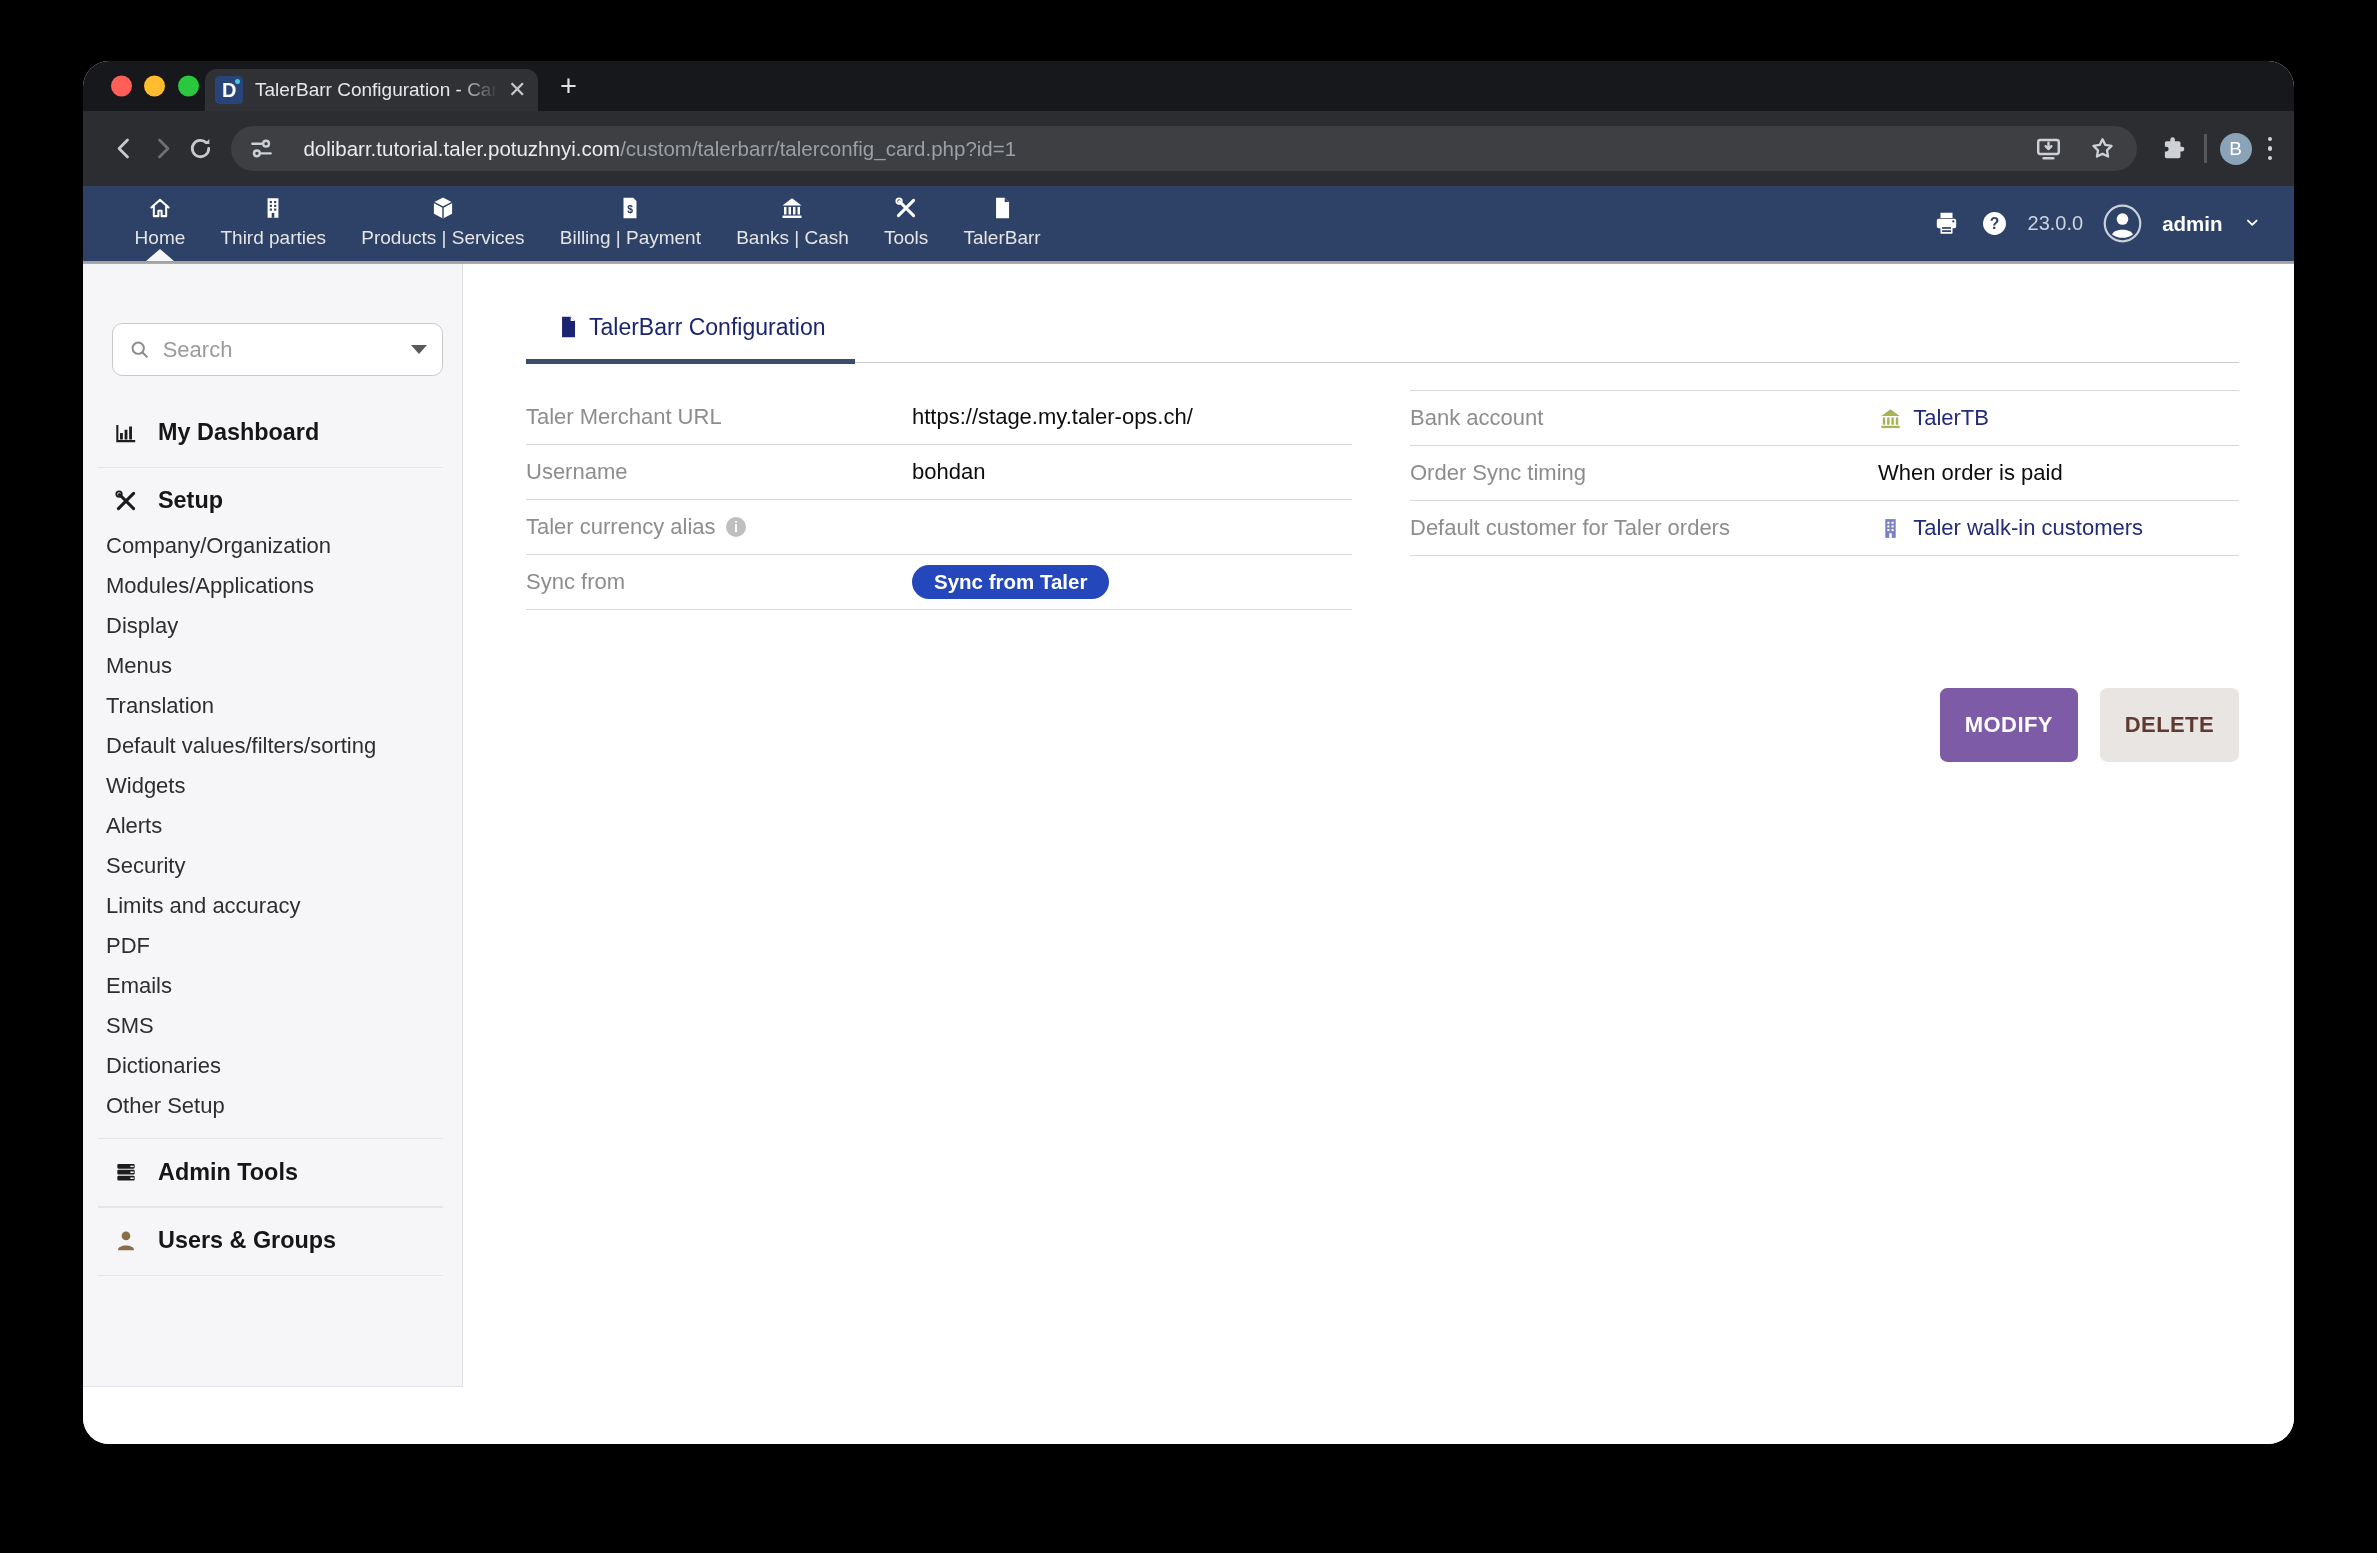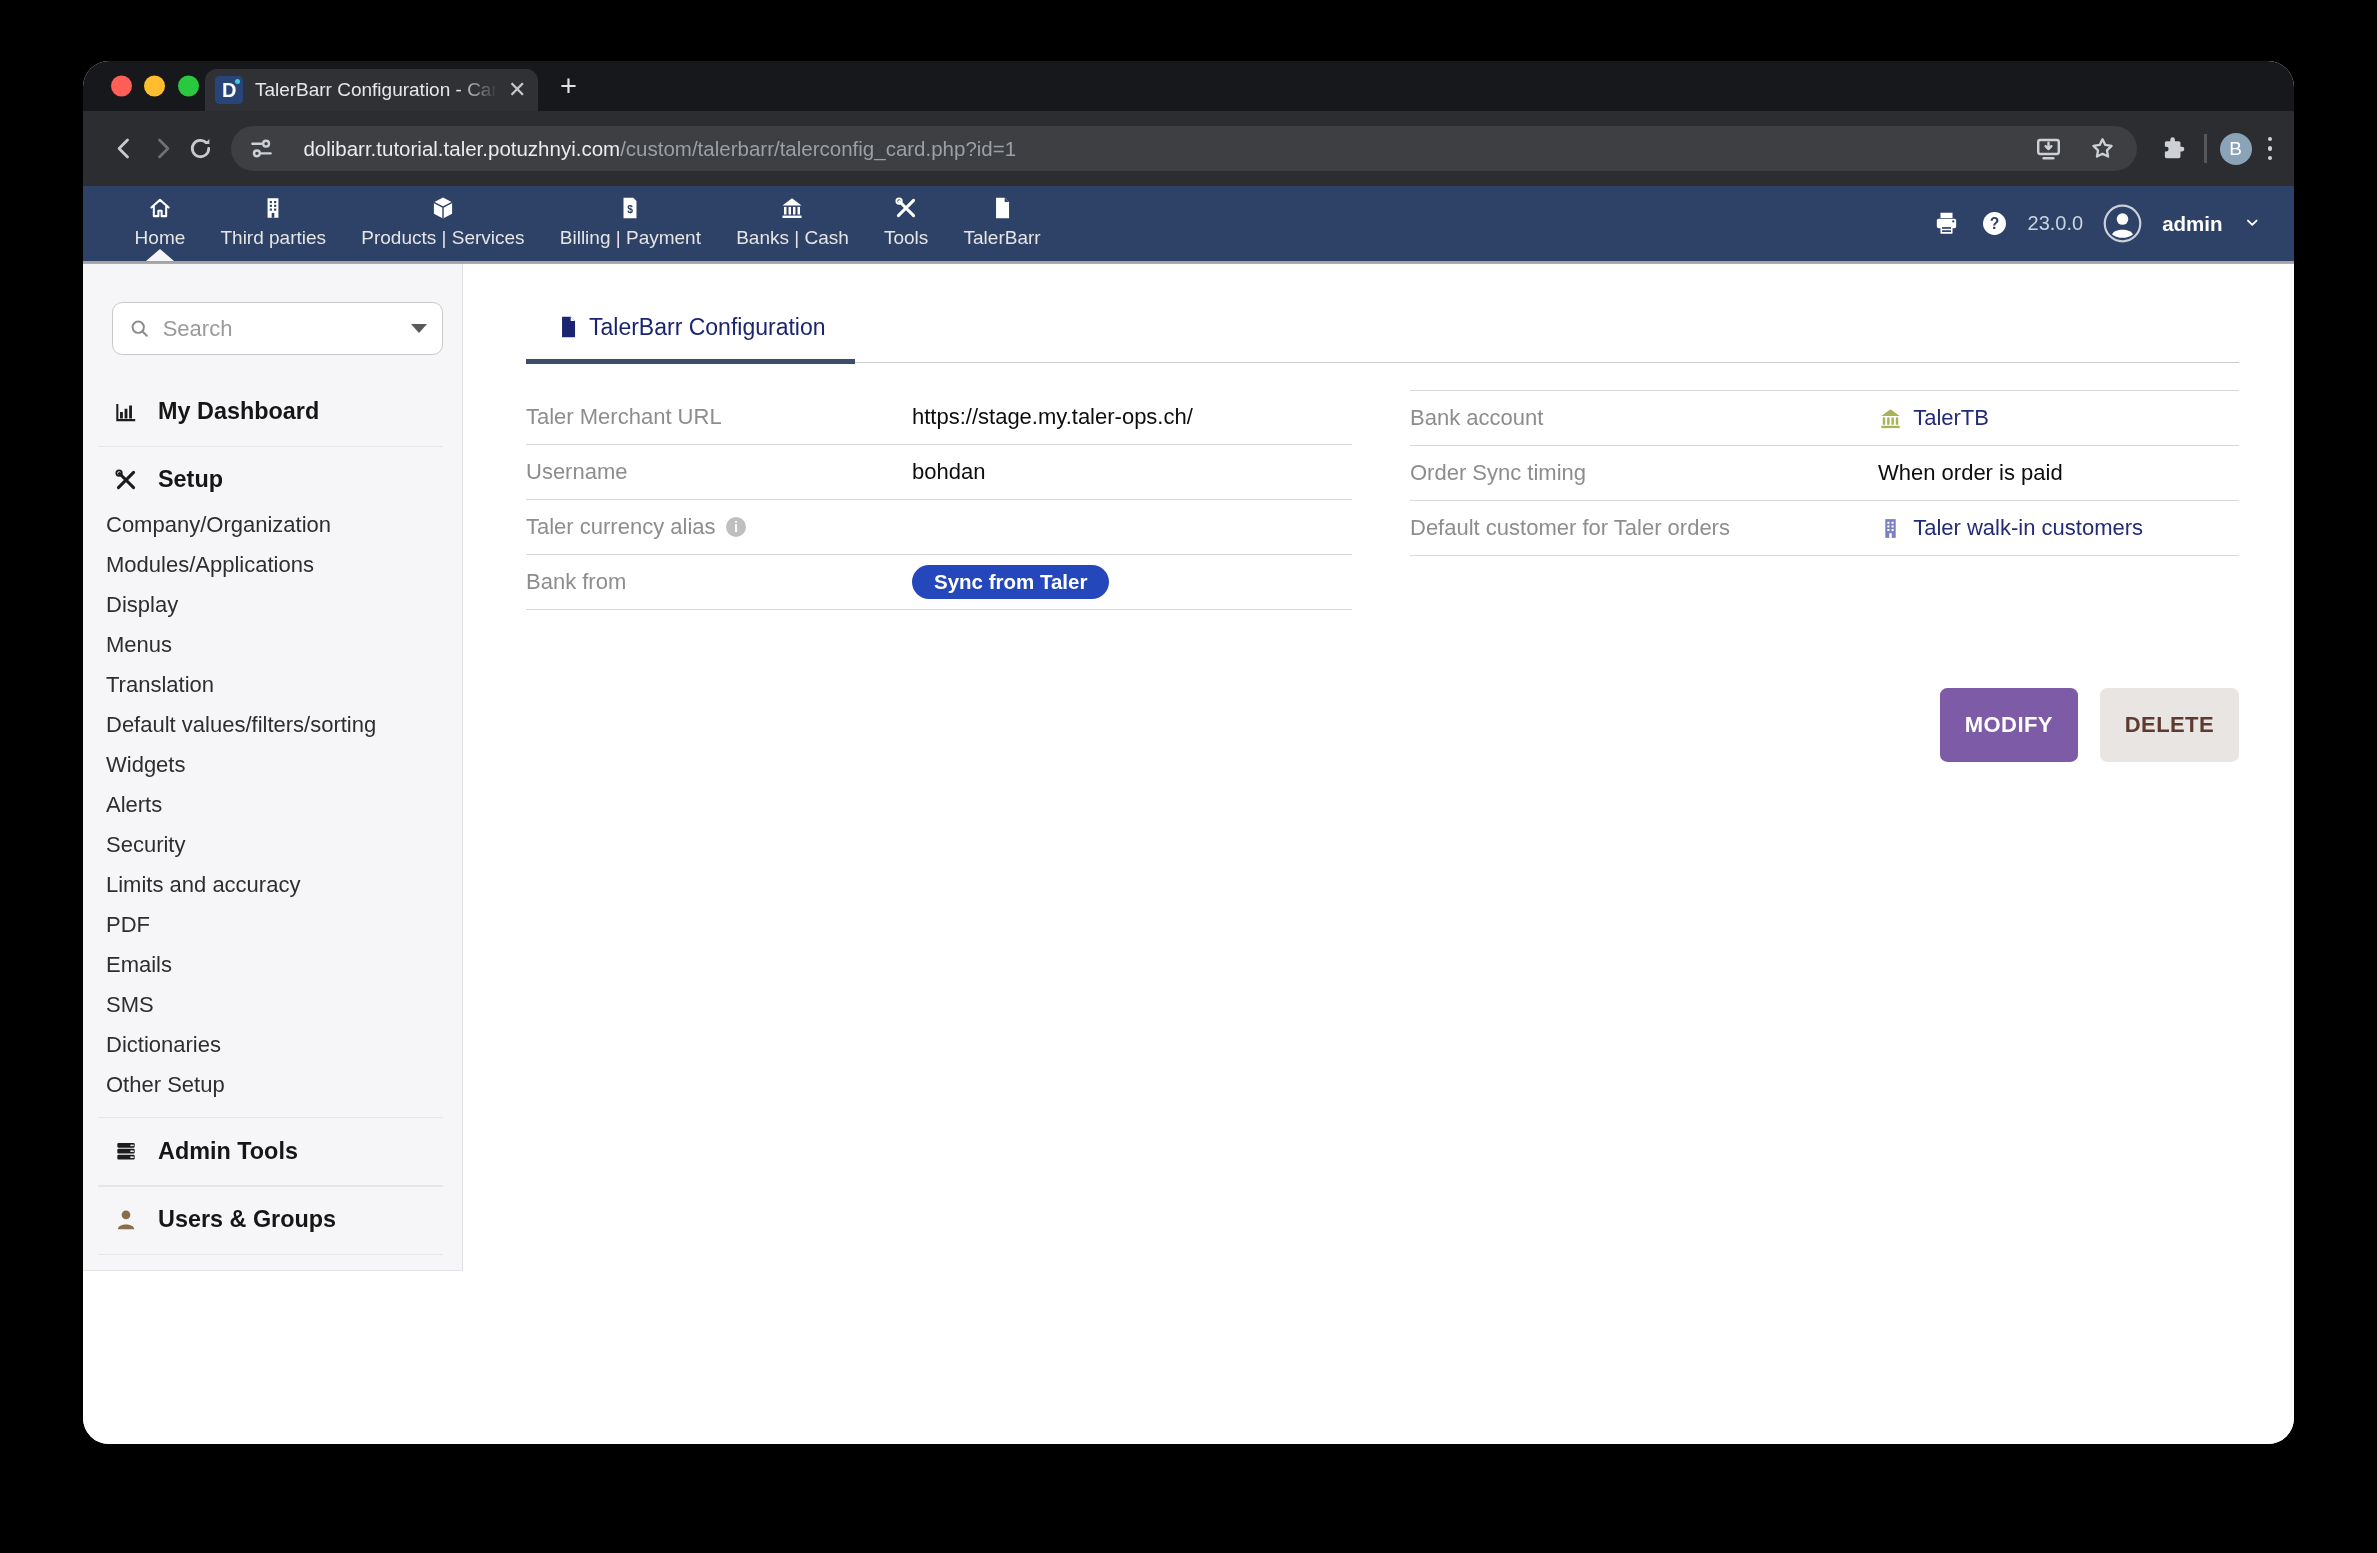--- a/index.html
+++ b/index.html
@@ -51,21 +51,21 @@
   .nav-right { display:flex; align-items:center; gap:19px; padding-right:32px; }
   .nav-right svg.glyph { width:29px; height:29px; }
   .nav-version { color:#ccd3df; font-size:20px; }
   .nav-avatar { width:41px; height:41px; }
   .nav-user { color:#fff; font-size:20.5px; font-weight:600; }
   .nav-chevron svg { width:20.5px; height:20.5px; }
 
   
   .page-body { flex:1; display:flex; align-items:stretch; background:#fff; min-height:0; }
   .sidebar { width:380px; flex:0 0 auto; background:#f6f6f8; border-right:1.5px solid #e1e1e4;
-    height:1010px; border-bottom:1.5px solid #e4e4e6; padding-top:41px; }
+    height:1126px; border-bottom:1.5px solid #e4e4e6; padding-top:62px; }
   .search-box { margin:0 0 34px 29px; width:331px; height:53px; background:#fff; border:1.5px solid #c9c9cb;
     border-radius:10.2px; display:flex; align-items:center; padding:0 14.6px; gap:11.7px; }
   .search-box svg { width:23.4px; height:23.4px; flex:0 0 auto; }
   .search-input { flex:1; border:none; outline:none; font-size:22px; color:#333; background:transparent; min-width:0;
     font-family:"Liberation Sans", sans-serif; }
   .search-input::placeholder { color:#9a9a9a; }
   .caret-down { width:0; height:0; border-left:8px solid transparent; border-right:8px solid transparent;
     border-top:9.5px solid #5a5a5a; flex:0 0 auto; }
   .side-header { display:flex; align-items:center; gap:19px; padding-left:30px; height:45px; }
   .side-header svg { width:26px; height:26px; flex:0 0 auto; }
@@ -387,21 +387,21 @@
               <span class="cfg-value">bohdan</span>
             </div>
             <div class="cfg-row">
               <span class="cfg-label">
                   <span>Taler currency alias</span>
                   <i class="info-icon">i</i>
                 </span>
               <span class="cfg-value"></span>
             </div>
             <div class="cfg-row">
-              <span class="cfg-label">Bank from</span>
+              <span class="cfg-label">Sync from</span>
               <span class="cfg-value">
                 <button class="pill-btn">Sync from Taler</button>
               </span>
             </div>
           </div>
 
           <div class="cfg-table table-right">
             <div class="cfg-row">
               <span class="cfg-label">Bank account</span>
               <span class="cfg-value">

